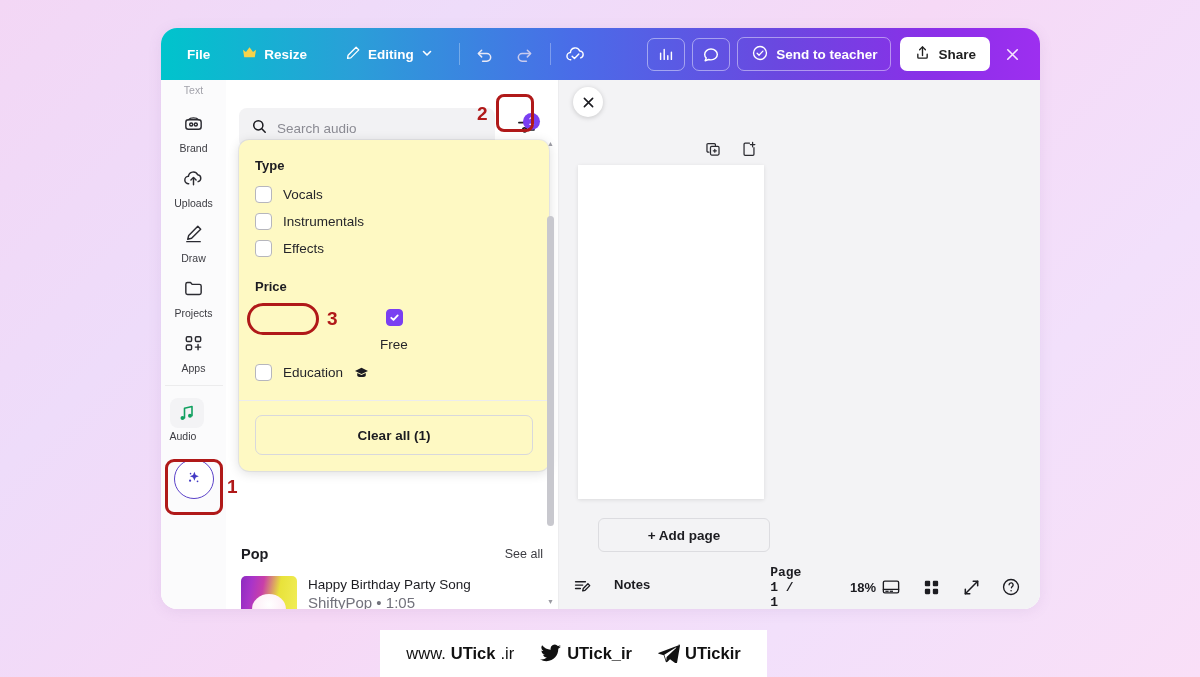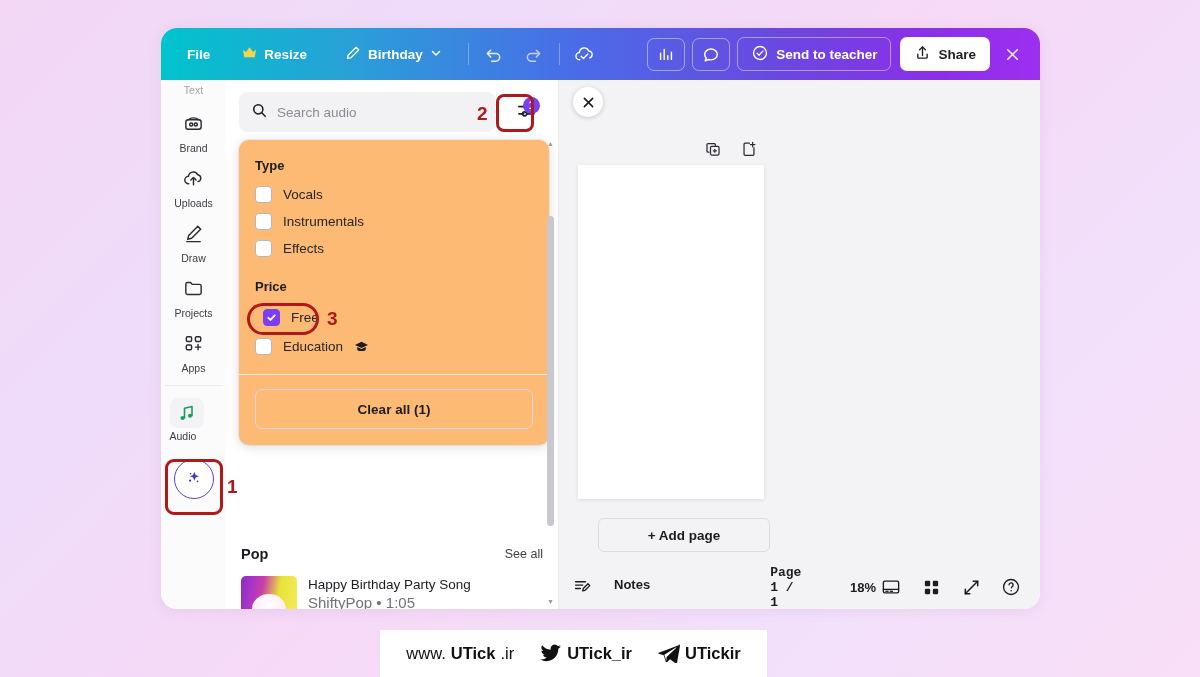--- a/index.html
+++ b/index.html
@@ -112,21 +112,21 @@
     display: flex; align-items: center; justify-content: center;
     cursor: pointer;
   }
   
   #side-panel {
     width: 333px; background: #fff; position: relative;
     display: flex; flex-direction: column; flex-shrink: 0;
     border-right: 1px solid #ececee;
   }
   #search-row {
-    padding: 12px 13px 8px 13px;
+    padding: 28px 13px 8px 13px;
     display: flex; align-items: center; gap: 8px;
   }
   #search-box {
     flex: 1; height: 40px; background: #f2f2f4;
     border-radius: 8px; display: flex; align-items: center;
     gap: 9px; padding: 0 12px; cursor: text;
   }
   #search-input {
     border: none; background: transparent; outline: none;
     font-family: "Liberation Sans", sans-serif;
@@ -154,42 +154,42 @@
   }
   .anno-num {
     position: absolute; color: #b01919;
     font-size: 19px; font-weight: bold; z-index: 40;
     font-family: "Liberation Sans", sans-serif;
   }
   
   #filter-panel {
     position: absolute; left: 13px; top: 60px;
     width: 310px;
-    background: #fdba74; border-radius: 10px;
+    background: #fef9c3; border-radius: 10px;
     box-shadow: 0 2px 12px rgba(0,0,0,.14), 0 0 0 1px rgba(0,0,0,.05);
     z-index: 20; padding: 14px 0 0 0;
   }
   .filter-section-title {
     font-size: 13px; font-weight: bold; color: #1c1c21;
     padding: 4px 16px 8px 16px;
   }
   .filter-row {
     display: flex; align-items: center; gap: 11px;
     padding: 5px 16px; cursor: pointer; position: relative;
   }
   .cbox {
     width: 17px; height: 17px; border-radius: 4px;
     border: 1.6px solid #b6b6bd; background: #fff; flex-shrink: 0;
   }
   .cbox.checked {
     background: #7a3ff2; border-color: #7a3ff2;
     display: flex; align-items: center; justify-content: center;
   }
   .filter-label { font-size: 13.5px; color: #26262b; }
-  #free-row { margin: 2px 8px; }
+  #free-row { margin: 2px 0; flex-direction: column; }
   #filter-divider { height: 1px; background: #ececee; margin: 14px 0 0 0; }
   #clear-all-button {
     margin: 14px 16px 16px 16px;
     height: 40px; border: 1px solid #d8d8dc; border-radius: 7px;
     display: flex; align-items: center; justify-content: center;
     font-size: 13.5px; font-weight: bold; color: #1c1c21; cursor: pointer;
   }
   
   #results {
     position: absolute; left: 0; right: 0; top: 60px; bottom: 0;
@@ -325,21 +325,21 @@
       </span>
       <span>Resize</span>
     </div>
 
     <div class="tb-btn" style="margin-left:18px;">
       <span>
         <svg width="16" height="16" viewBox="0 0 18 18" fill="none" stroke="#fff" stroke-width="1.5" stroke-linecap="round" stroke-linejoin="round">
             <path d="M12.5 2.5l3 3-9 9-3.6.6.6-3.6 9-9z"></path>
           </svg>
       </span>
-      <span>Birthday</span>
+      <span>Editing</span>
       <span>
         <svg width="12" height="12" viewBox="0 0 12 12" fill="none" stroke="#fff" stroke-width="1.6" stroke-linecap="round" stroke-linejoin="round">
             <path d="M2.5 4.5L6 8l3.5-3.5"></path>
           </svg>
       </span>
     </div>
 
     <div class="tb-sep" style="margin-left:16px;"></div>
 
     <div class="tb-icon-btn">

